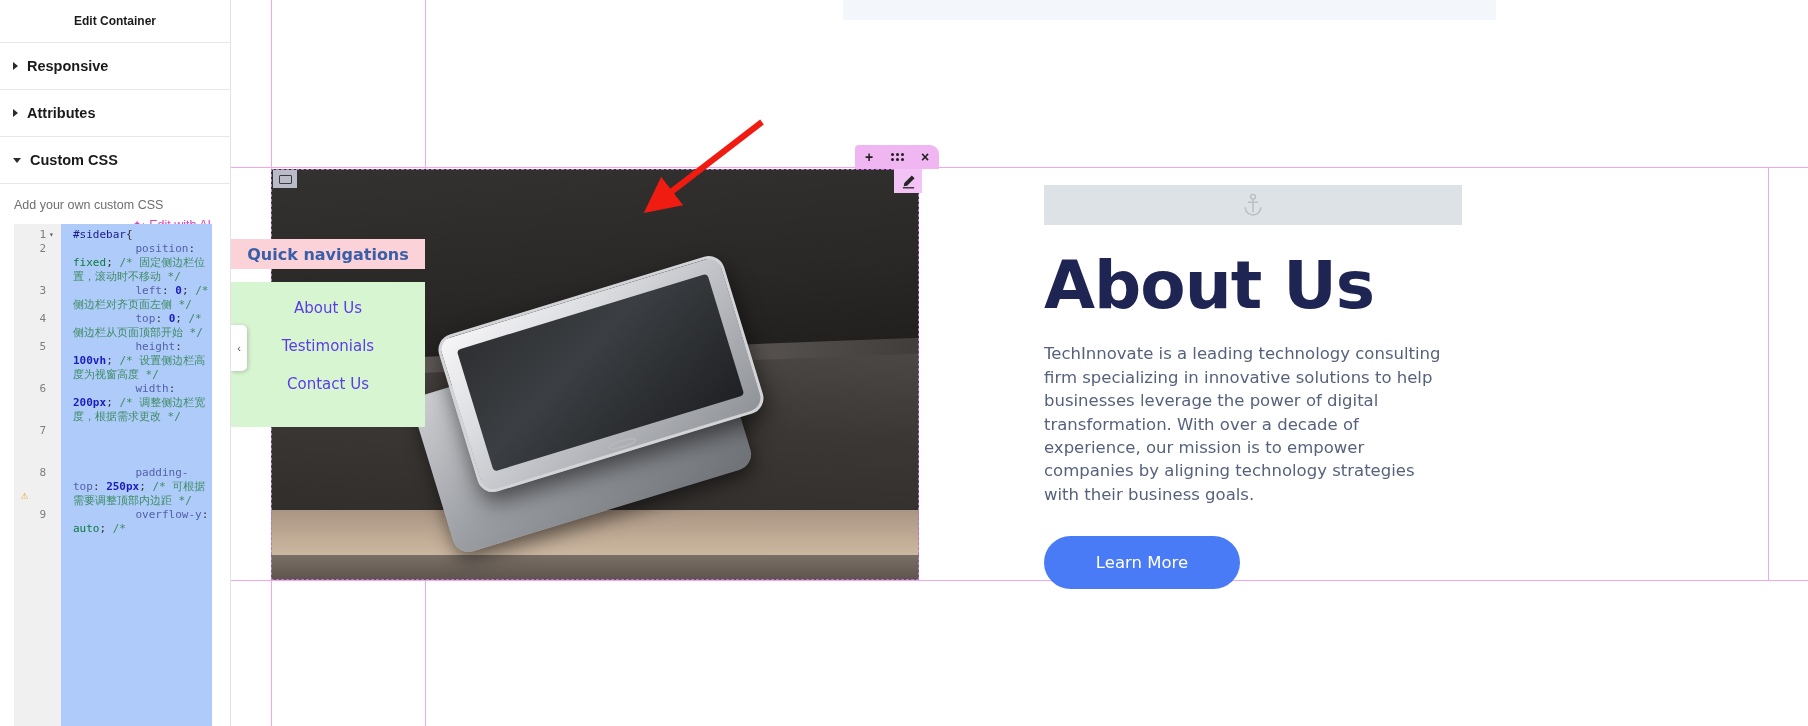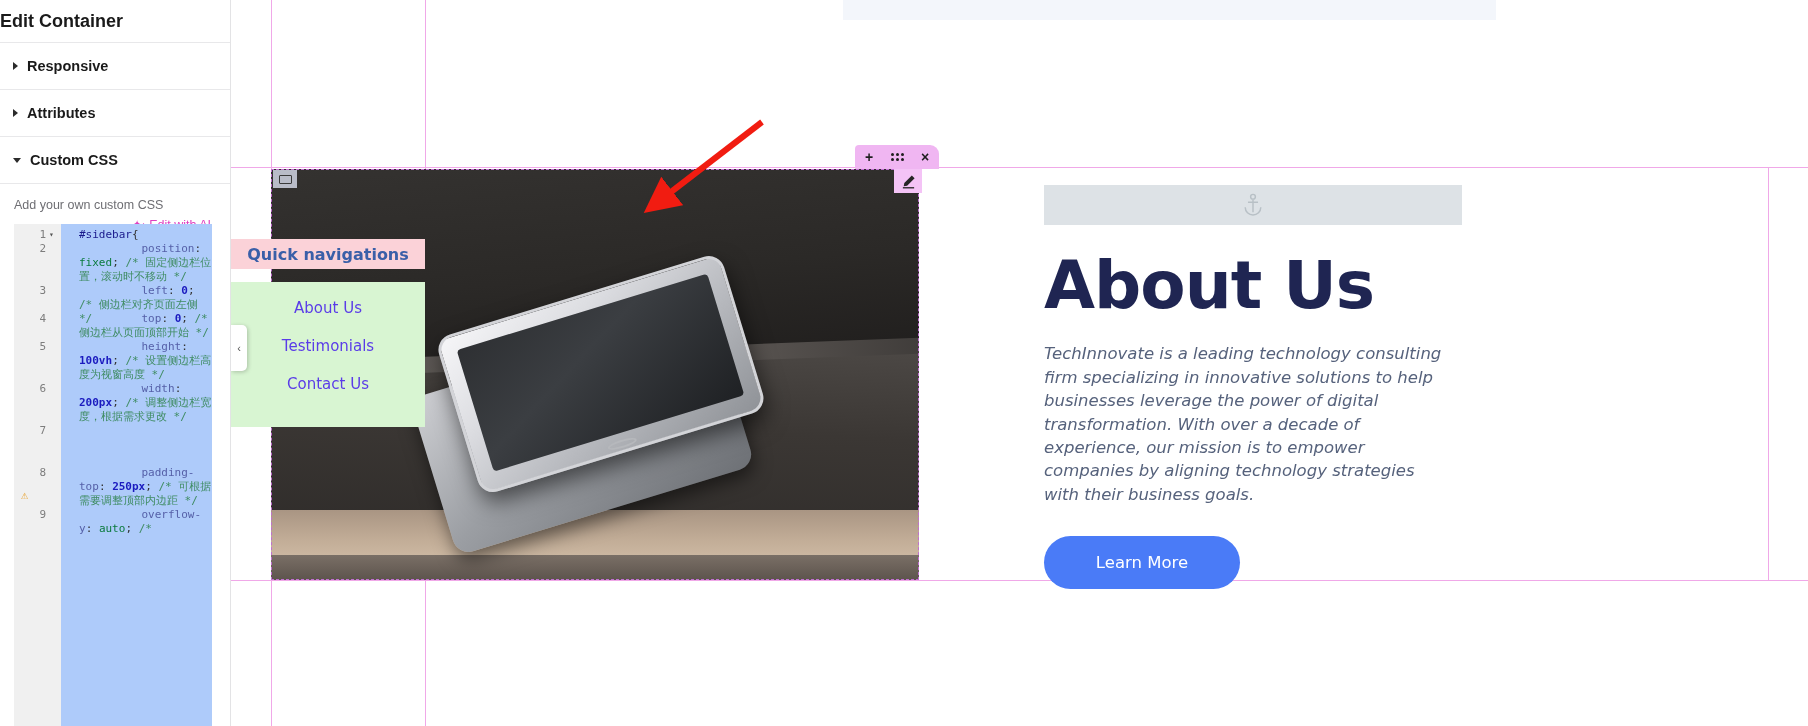--- a/index.html
+++ b/index.html
@@ -12,22 +12,22 @@
   }
   #app { position: relative; width: 1808px; height: 726px; background:#fff; }
 
   
   #left-panel {
     position: absolute; left:0; top:0; width:231px; height:726px;
     background:#fff; border-right:1px solid #e3e3e5;
     z-index: 40;
   }
   .panel-title {
-    height:43px; line-height:43px; text-align:left;
-    font-size:18px; font-weight:700; color:#1a1a1a;
+    height:43px; line-height:43px; text-align:center;
+    font-size:12px; font-weight:700; color:#1a1a1a;
     border-bottom:1px solid #e8e8ea;
   }
   .accordion-row {
     height:47px; display:flex; align-items:center; gap:9px;
     padding-left:13px; border-bottom:1px solid #e8e8ea;
     font-size:14.5px; font-weight:700; color:#1a1a1a;
     cursor:pointer; background:#fff;
   }
   .tri { width:0;height:0; flex:0 0 auto; }
   .tri.closed {
@@ -69,21 +69,21 @@
     font-size:8px; color:#555; line-height:14px;
   }
   .gwarn { position:absolute; left:7px; font-size:12px; line-height:14px; }
   #code-area {
     flex:1; background:#aecbfa; position:relative; padding:0;
     overflow:hidden;
   }
   .cline {
     position:absolute; left:0; width:100%;
     white-space:pre-wrap; word-break:break-word;
-    font-size:11px; line-height:14px; padding-left:18px;
+    font-size:11px; line-height:14px; padding-left:12px;
   }
   .tk-sel { color:#1a1a8c; }
   .tk-prop { color:#5560a8;margin-left:36px; }
   .tk-val-g { color:#0a7a3d; }
   .tk-val-b { color:#1b1bbf; font-weight:bold; }
   .tk-punc { color:#333; }
   .tk-com { color:#3f8c63; }
 
   
   #canvas {
@@ -233,21 +233,21 @@
     width:418px; height:40px; background:#dde2e6;
     display:flex; align-items:center; justify-content:center;
   }
   #about-h1 {
     margin-top:26px; font-size:66px; font-weight:700; line-height:1.05;
     color:#1f2552; letter-spacing:-1px;
     font-family:"DejaVu Sans", sans-serif;
   }
   #about-p {
     margin-top:22px; width:400px; font-size:16.5px; line-height:1.42;
-    color:#56627c; font-family:"DejaVu Sans", sans-serif;font-style:italic;
+    color:#56627c; font-family:"DejaVu Sans", sans-serif;
   }
   #learn-more {
     margin-top:30px; width:196px; height:53px; border-radius:27px;
     background:#4a7bf7; color:#fff; border:none;
     font-size:16.5px; cursor:pointer;
     font-family:"DejaVu Sans", sans-serif;
   }
 </style>
 </head>
 <body>

